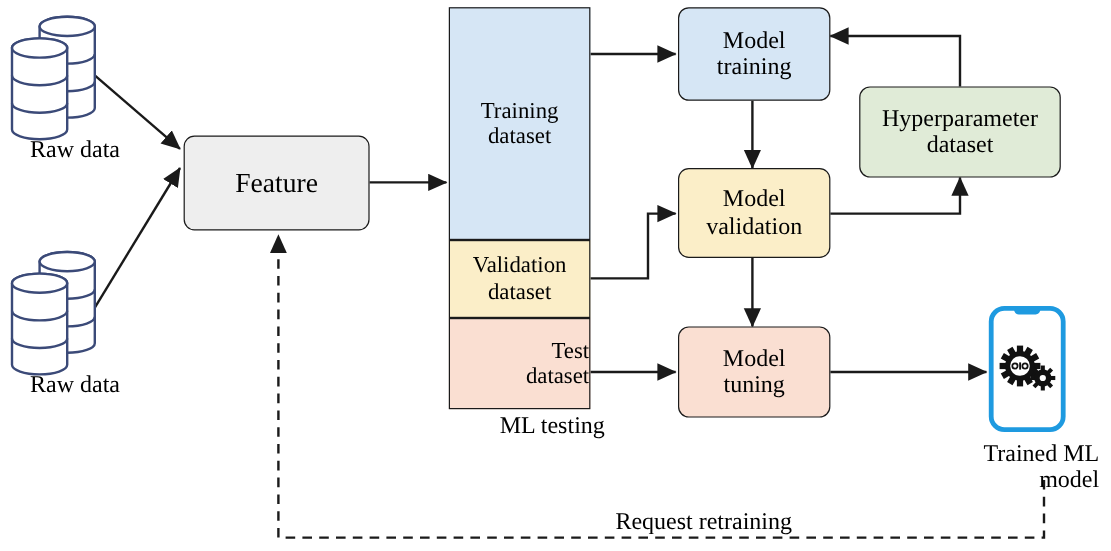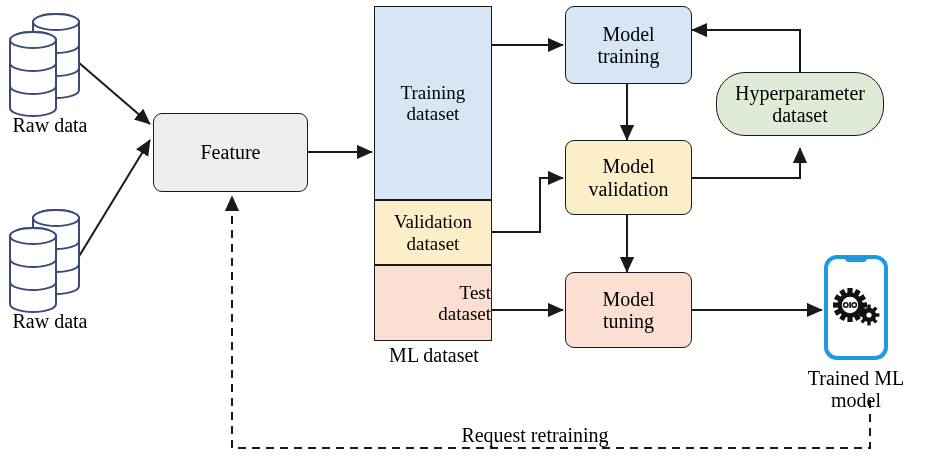--- a/index.html
+++ b/index.html
@@ -21,21 +21,21 @@
     display:flex;align-items:center;justify-content:center;
     text-align:center;
     border:1.6px solid #1a1a1a;
     color:#000;
     line-height:1.12;
   }
   .rounded{border-radius:9px;}
   .nlabel{display:block;width:100%;}
   .caption{
     position:absolute;
-    text-align:center;
+    text-align:right;
     color:#000;
     line-height:1.12;
   }
   .ds-seg{
     position:absolute;
     box-sizing:border-box;
     display:flex;align-items:center;justify-content:center;
     border:1.6px solid #1a1a1a;
     text-align:center;
     line-height:1.12;
@@ -115,21 +115,21 @@
       <path d="M10,236 a23,8 0 0 1 46,0 l0,68 a23,8 0 0 1 -46,0 z"></path>
       <ellipse cx="33" cy="236" rx="23" ry="8"></ellipse>
       <path d="M10,259 a23,8 0 0 0 46,0" fill="none"></path>
       <path d="M10,282 a23,8 0 0 0 46,0" fill="none"></path>
     </g>
   </svg>
 
   <div class="caption" style="left:0px;top:114px;width:100px;font-size:20px;">Raw data</div>
   <div class="caption" style="left:0px;top:310px;width:100px;font-size:20px;">Raw data</div>
 
-  <div class="node rounded" style="left:153px;top:113px;width:155px;height:79px;background:#eeeeee;font-size:20px;justify-content:flex-end;">
+  <div class="node rounded" style="left:153px;top:113px;width:155px;height:79px;background:#eeeeee;font-size:23px;justify-content:flex-end;">
     <span class="nlabel">
       <span>Feature</span><br>
     </span>
   </div>
 
   <div class="ds-seg" style="left:374px;top:6px;width:118px;height:194px;background:#d6e6f5;font-size:19px;">
     <span class="nlabel">
       <span>Training</span><br>
       <span>dataset</span>
     </span>
@@ -139,21 +139,21 @@
       <span>Validation</span><br>
       <span>dataset</span>
     </span>
   </div>
   <div class="ds-seg" style="left:374px;top:265px;width:118px;height:76px;background:#fadfd2;font-size:19px;text-align:right;">
     <span class="nlabel">
       <span>Test</span><br>
       <span>dataset</span>
     </span>
   </div>
-  <div class="caption" style="left:364px;top:344px;width:140px;font-size:20px;">ML dataset</div>
+  <div class="caption" style="left:364px;top:344px;width:140px;font-size:20px;">ML testing</div>
 
   <div class="node rounded" style="left:565px;top:6px;width:127px;height:78px;background:#d6e6f5;font-size:20px;">
     <span class="nlabel">
       <span>Model</span><br>
       <span>training</span>
     </span>
   </div>
 
   <div class="node rounded" style="left:565px;top:140px;width:127px;height:75px;background:#fbeec8;font-size:20px;">
     <span class="nlabel">
@@ -162,21 +162,21 @@
     </span>
   </div>
 
   <div class="node rounded" style="left:565px;top:272px;width:127px;height:76px;background:#fadfd2;font-size:20px;">
     <span class="nlabel">
       <span>Model</span><br>
       <span>tuning</span>
     </span>
   </div>
 
-  <div class="node rounded" style="left:716px;top:72px;width:168px;height:64px;background:#e0ebd7;font-size:20px;border-radius:29px;">
+  <div class="node rounded" style="left:716px;top:72px;width:168px;height:76px;background:#e0ebd7;font-size:20px;">
     <span class="nlabel">
       <span>Hyperparameter</span><br>
       <span>dataset</span>
     </span>
   </div>
 
   <div class="phone" style="left:824px;top:255px;width:64px;height:105px;">
     <span class="notch"></span>
     <svg width="48" height="42" viewBox="0 0 48 42">
       <g fill="#111111">

